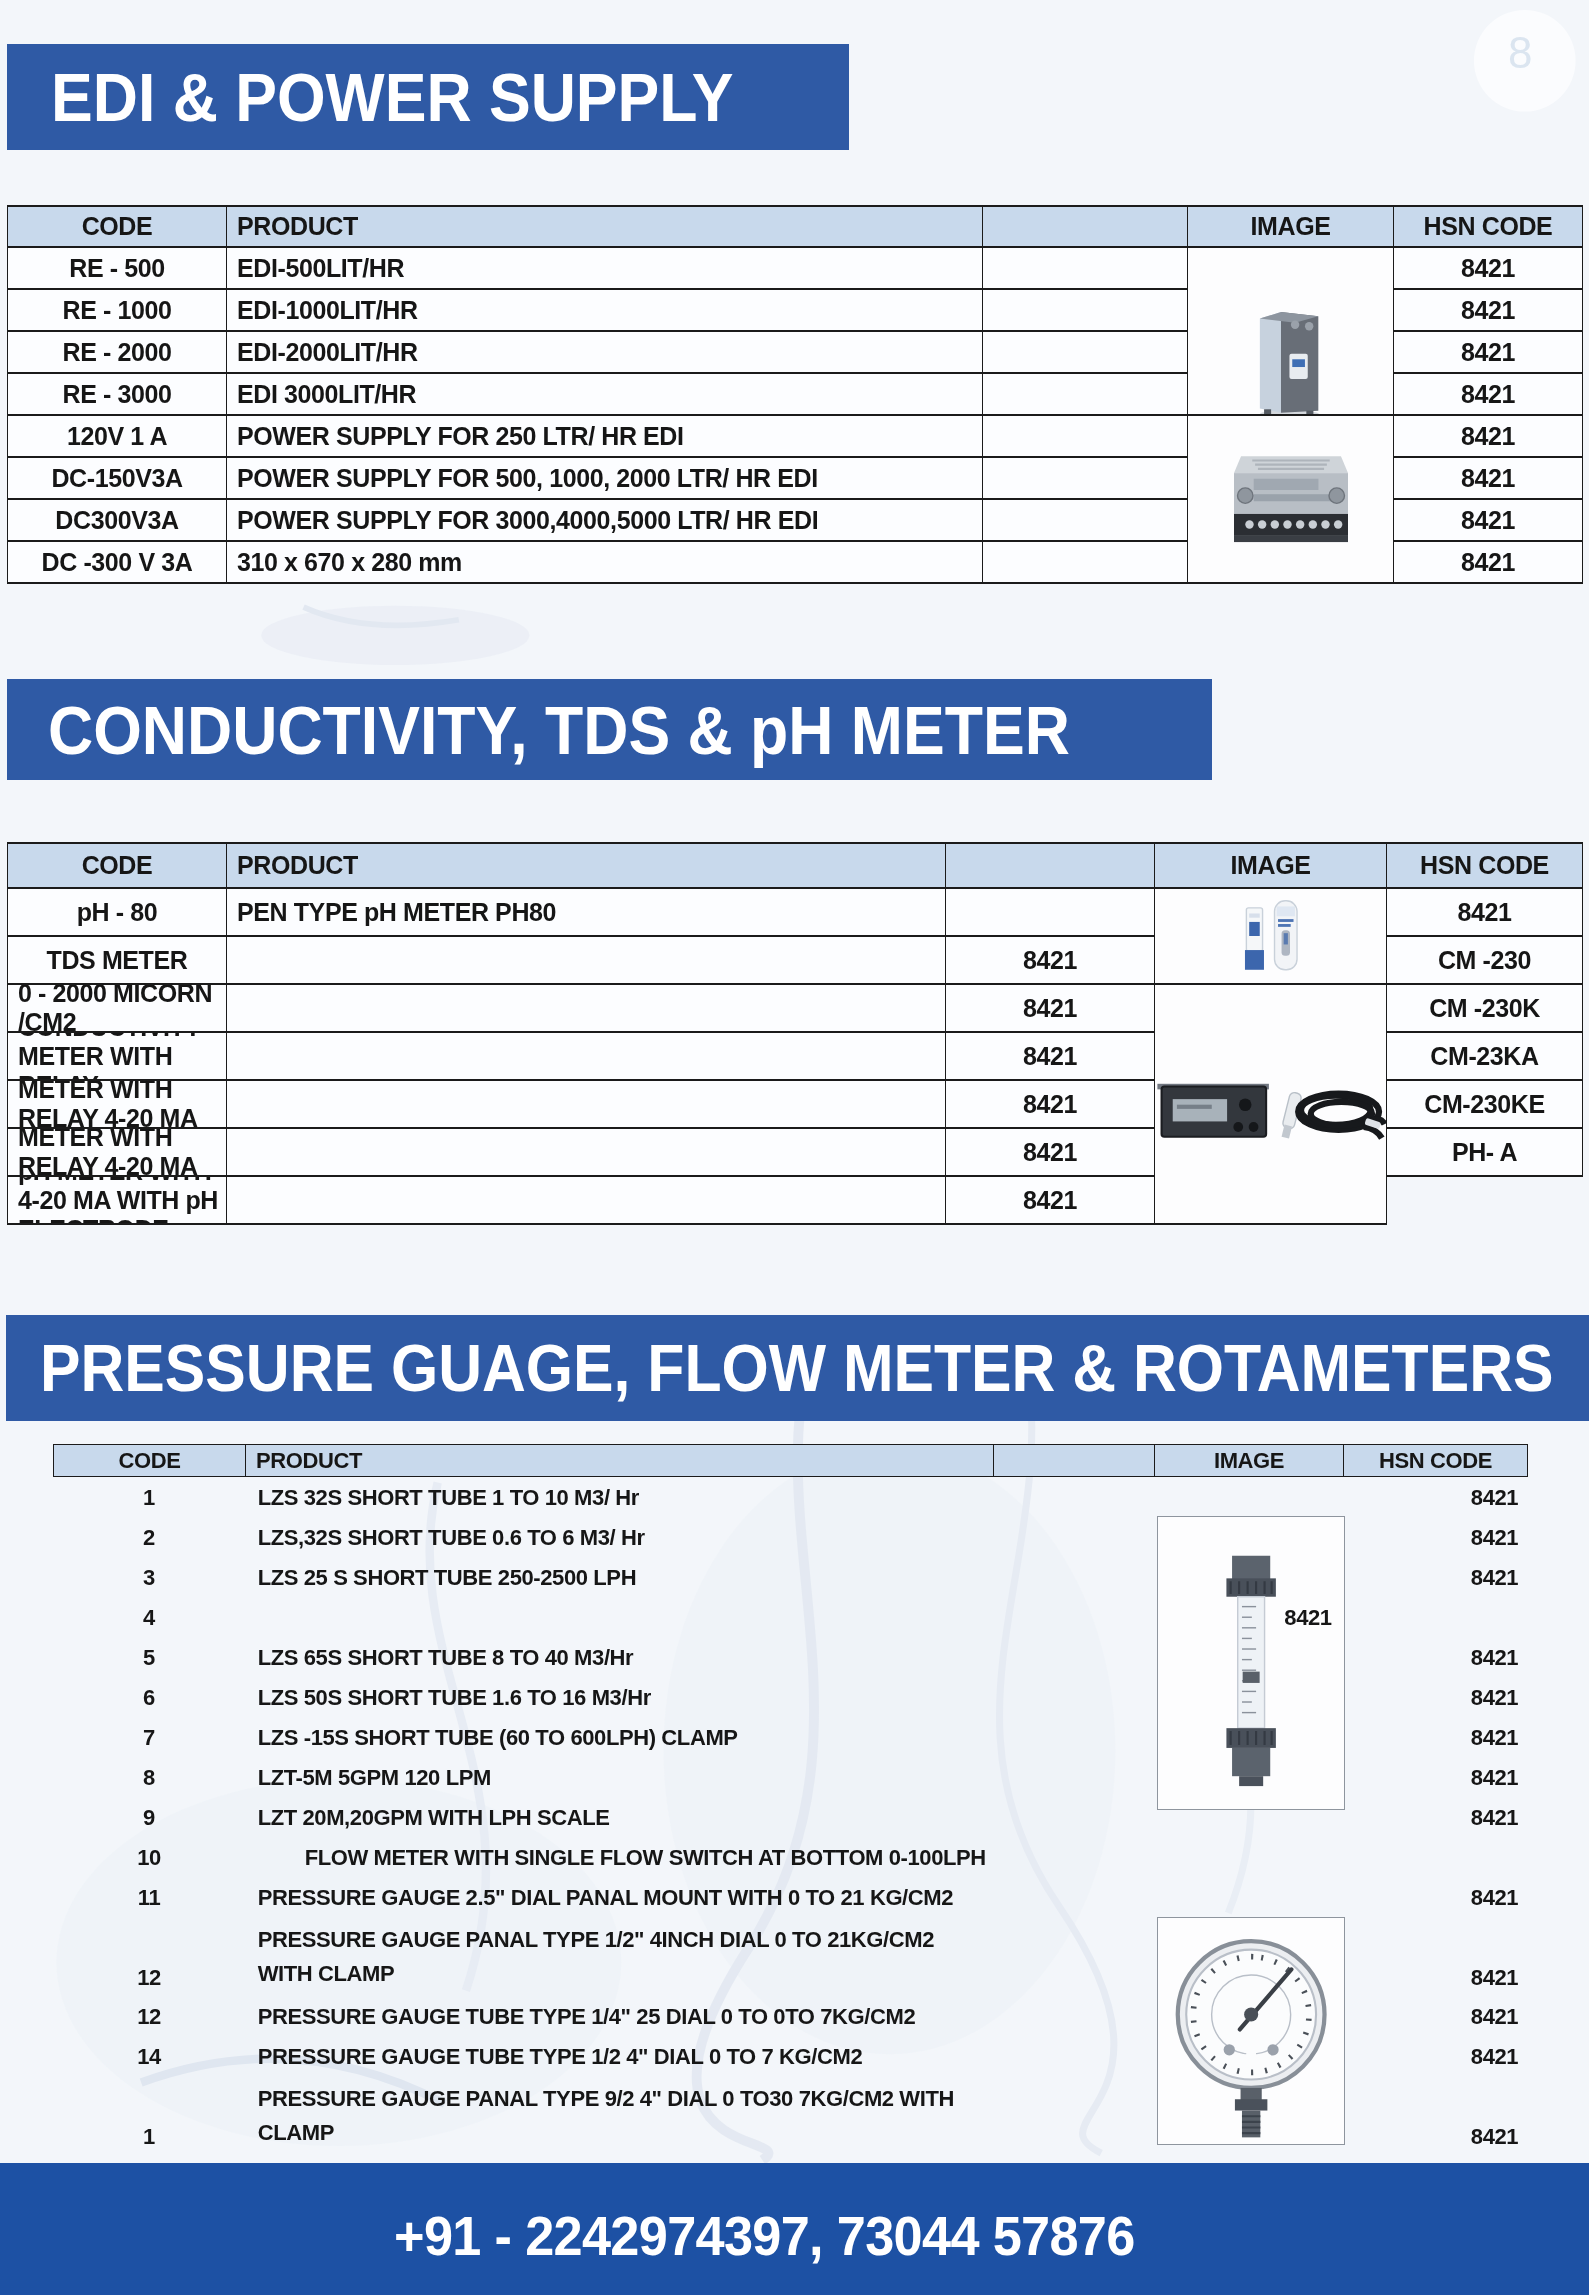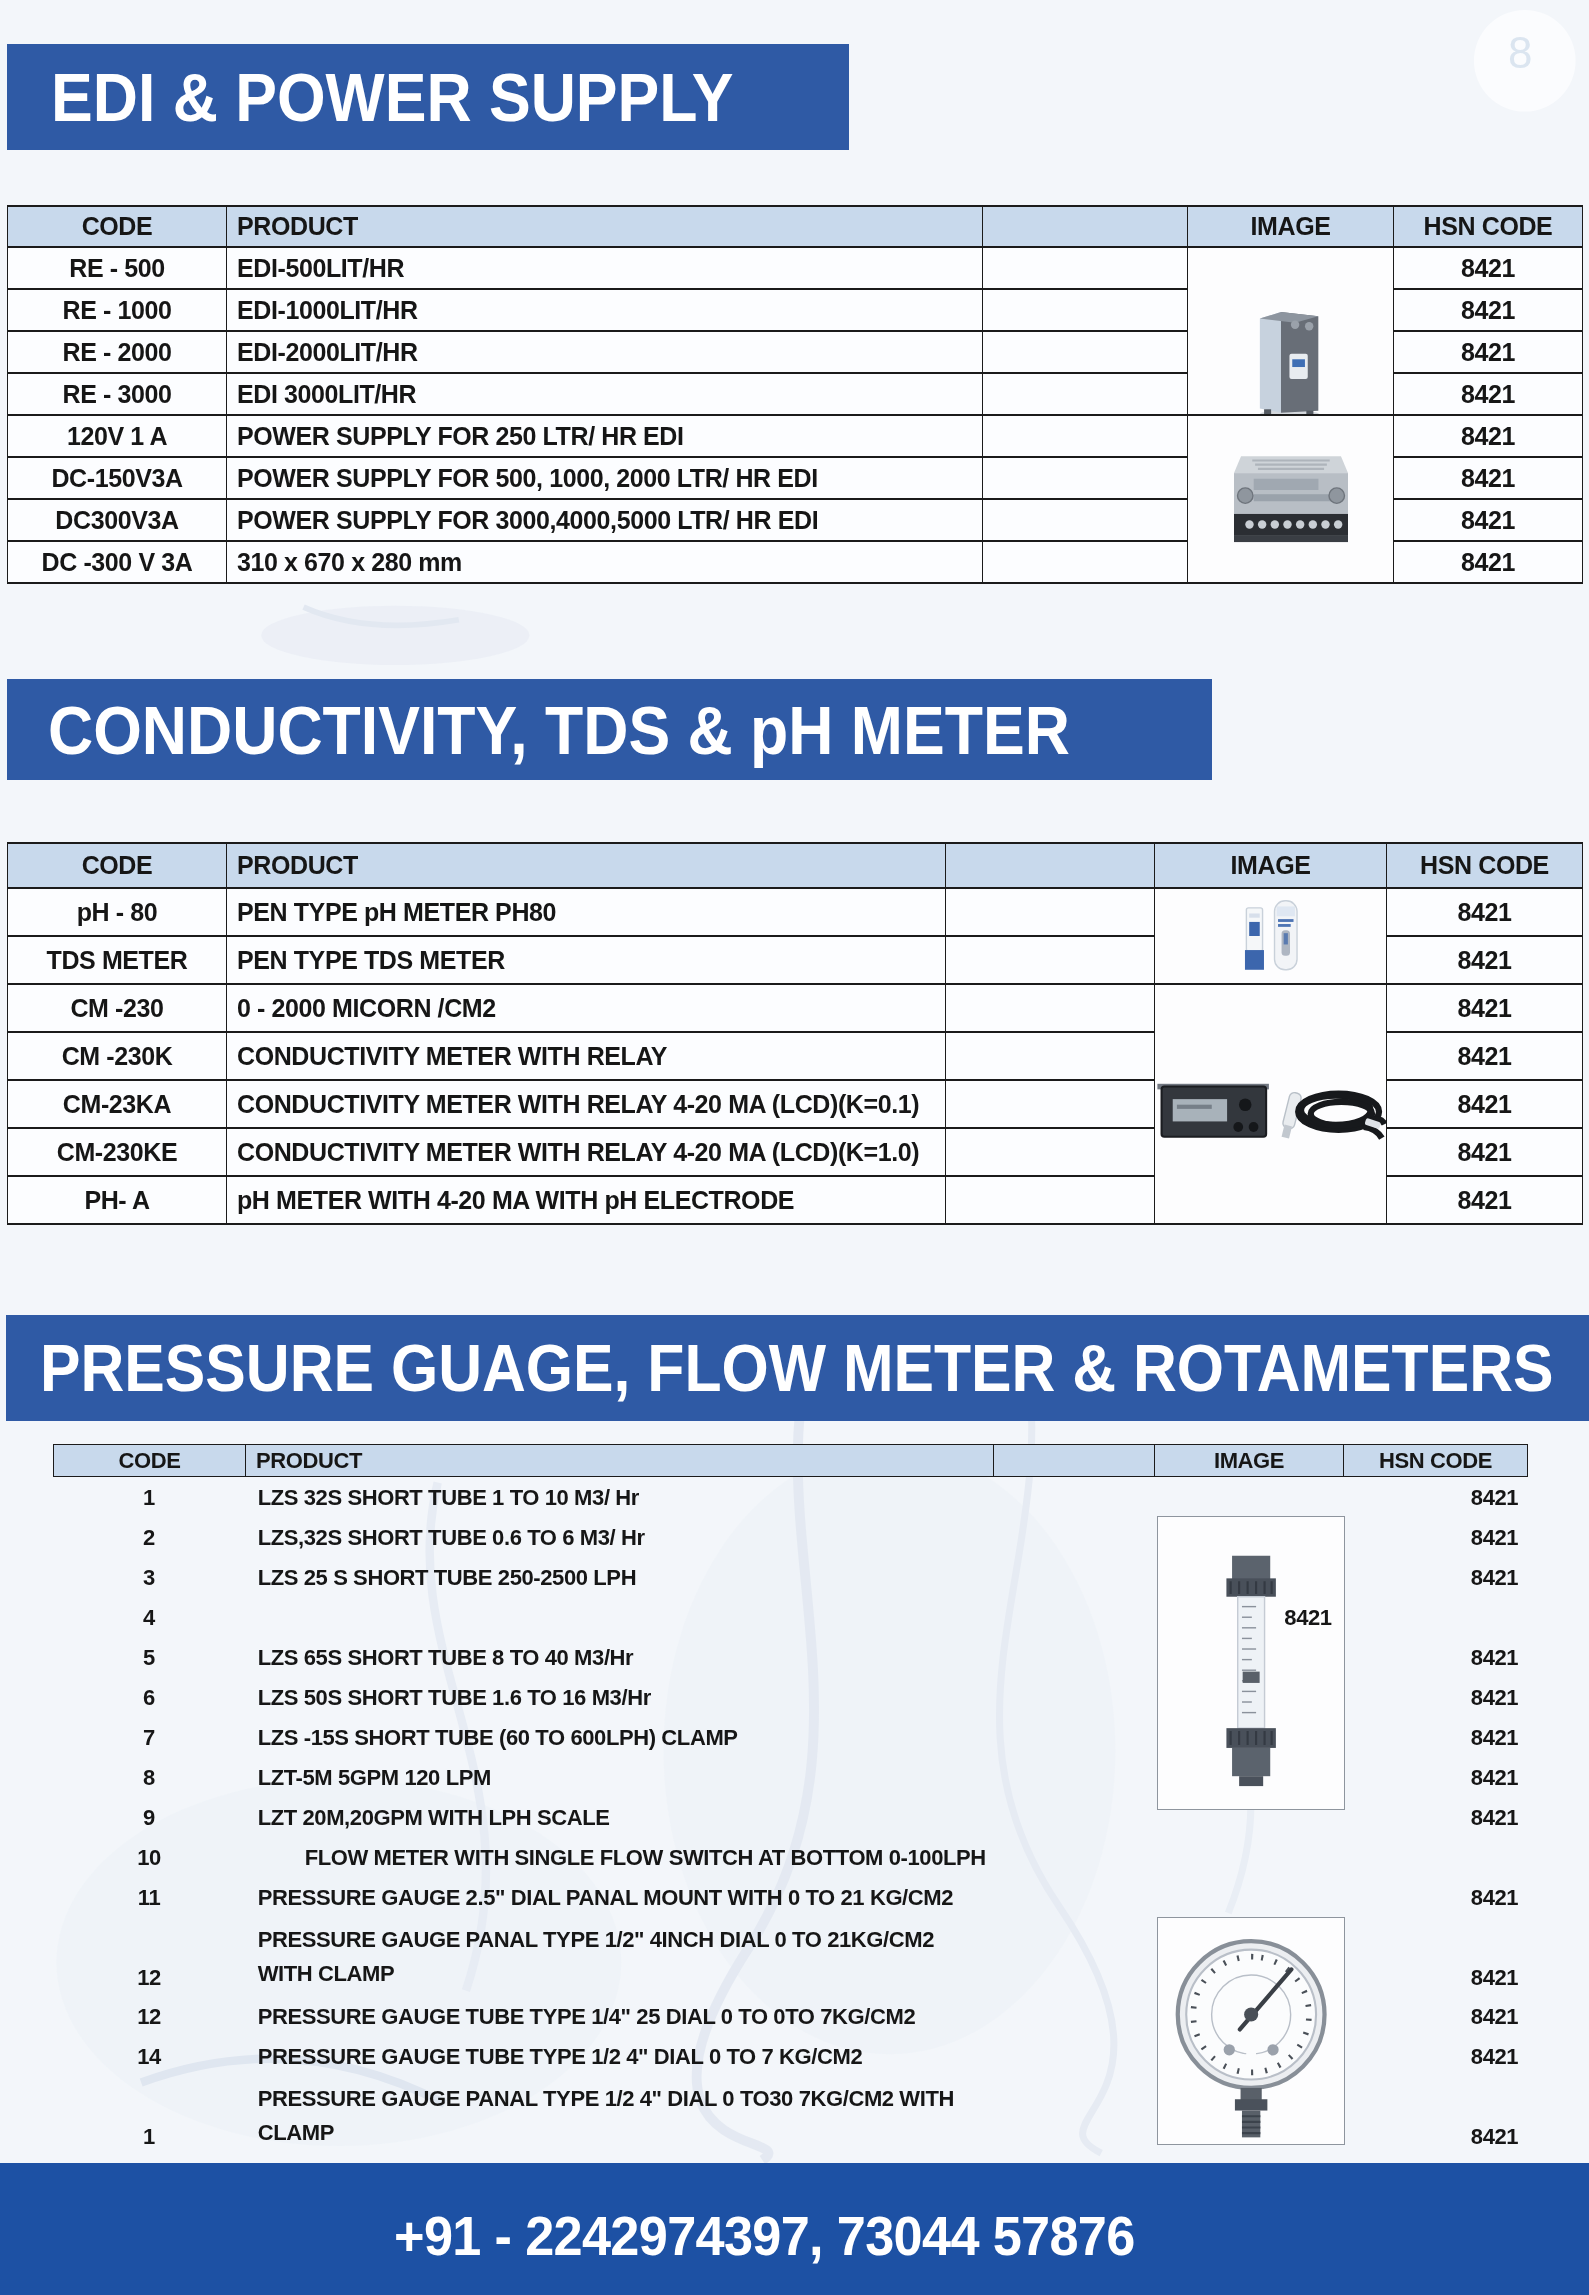--- a/index.html
+++ b/index.html
@@ -174,21 +174,20 @@
         <rect x="53" y="12" width="26" height="14" fill="#dfe7f2"></rect>
         <rect x="55" y="30" width="22" height="4" fill="#4d74b4"></rect>
         <rect x="55" y="37" width="18" height="4" fill="#4d74b4"></rect>
         <rect x="60" y="46" width="12" height="36" rx="5" fill="#aeb6c2"></rect>
         <rect x="63" y="50" width="6" height="16" fill="#5a7bb0"></rect>
       </svg>
     </div>
     <div class="c hs">8421</div>
 
     <div class="c k">TDS METER</div>
-    <div class="c p">PEN TYPE TDS METER</div>
     <div class="c e"></div>
     <div class="c hs">8421</div>
 
     <div class="c k">CM -230</div>
     <div class="c p">0 - 2000 MICORN /CM2</div>
     <div class="c e"></div>
     <div class="c imgc" style="grid-row:4 / span 5;grid-column:4;">
       <svg width="230" height="78" viewBox="0 0 330 110">
         <rect x="2" y="26" width="160" height="8" fill="#707680"></rect>
         <rect x="8" y="30" width="150" height="72" rx="4" fill="#33373d" stroke="#1b1d21" stroke-width="3"></rect>
@@ -388,21 +387,21 @@
     <div class="r3" style="height:40px;">
       <div class="k3">14</div>
       <div class="p3">PRESSURE GAUGE TUBE TYPE 1/2 4" DIAL 0 TO 7 KG/CM2</div>
       <div></div>
         <div></div>
       <div class="hs3">8421</div>
     </div>
     <div class="r3 dbl" style="height:73px;">
       <div class="k3">1</div>
       <div class="p3">
-        <div>PRESSURE GAUGE PANAL TYPE 1/2 4" DIAL 0 TO30 7KG/CM2 WITH</div>
+        <div>PRESSURE GAUGE PANAL TYPE 9/2 4" DIAL 0 TO30 7KG/CM2 WITH</div>
         <div>CLAMP</div>
       </div>
       <div></div>
         <div></div>
       <div class="hs3">8421</div>
     </div>
   </div>
 
   <div class="footer">
     <span>+91 - 2242974397, 73044 57876</span>

